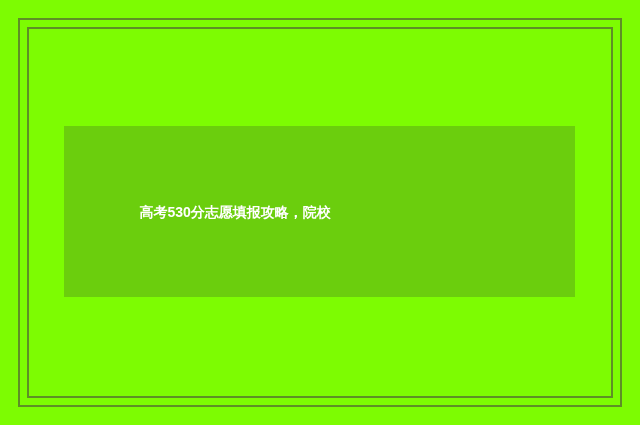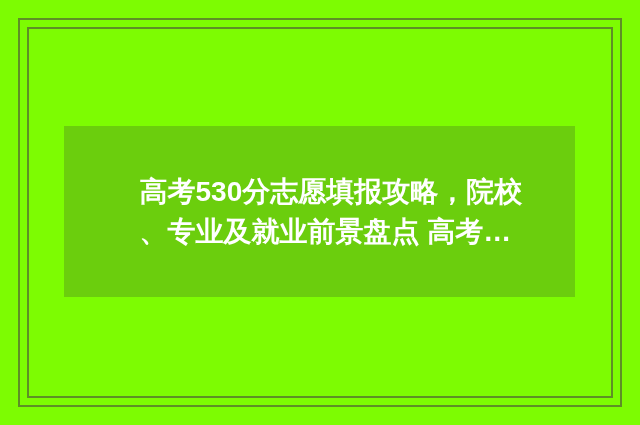--- a/index.html
+++ b/index.html
@@ -56,21 +56,21 @@
     box-sizing: border-box;
     display: flex;
     flex-direction: column;
     align-items: center;
     justify-content: center;
   }
 
   #title-text {
     width: 360px;
     color: #FFFFFF;
-    font-size: 28px;
+    font-size: 14px;
     font-weight: bold;
     line-height: 40px;
     text-align: left;
     letter-spacing: 0px;
     word-break: break-all;
     text-rendering: optimizeLegibility;
   }
 
   .title-line {
     display: block;
@@ -81,17 +81,16 @@
 <body>
 
 <div id="thumbnail-card">
 
   <div id="outer-frame"></div>
   <div id="inner-frame"></div>
 
   <div id="title-panel">
     <div id="title-text">
       <span class="title-line">高考530分志愿填报攻略，院校</span>
-      <span class="title-line">、专业及就业前景盘点 高考…</span>
     </div>
   </div>
 
 </div>
 
 </body></html>

